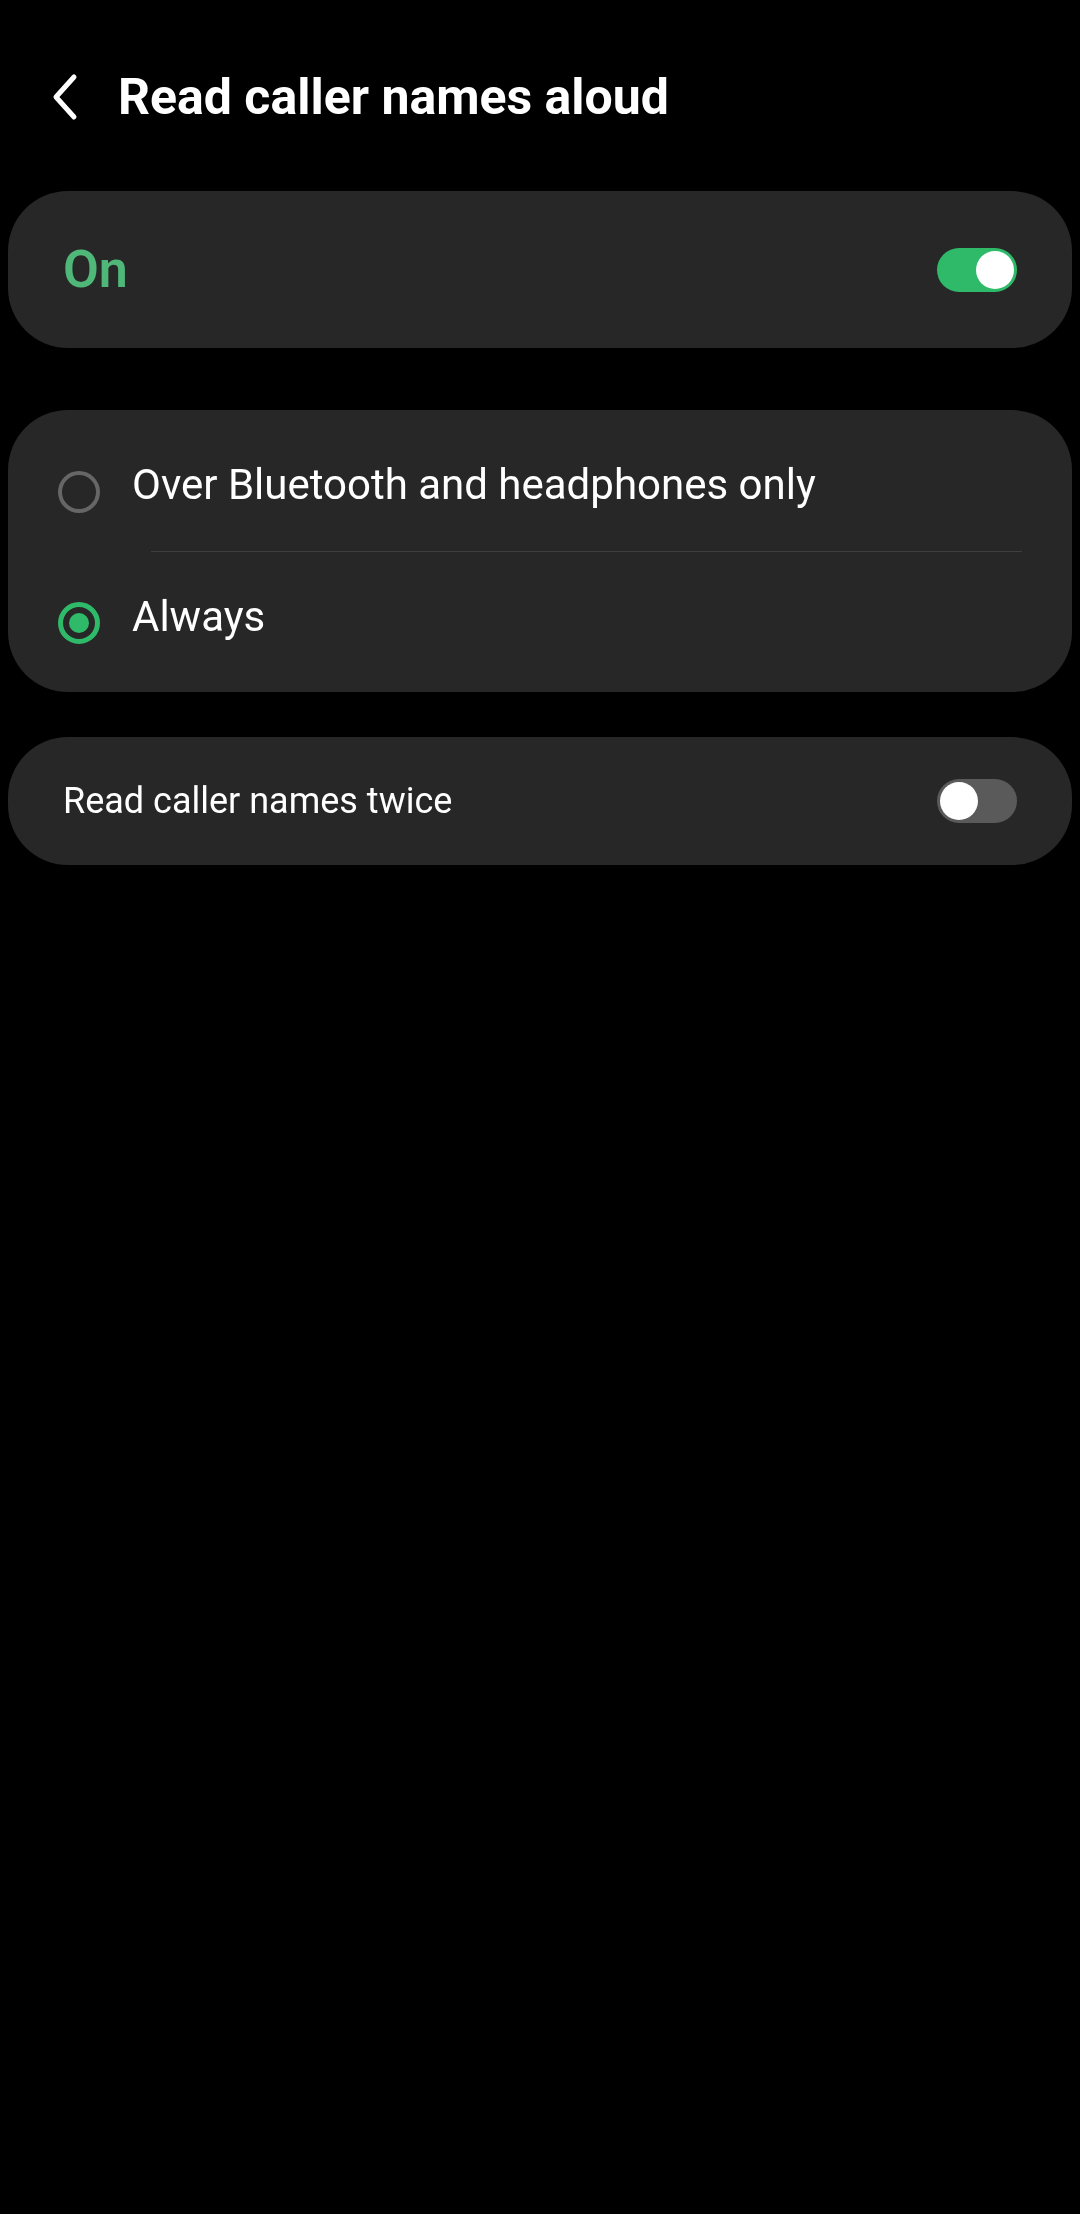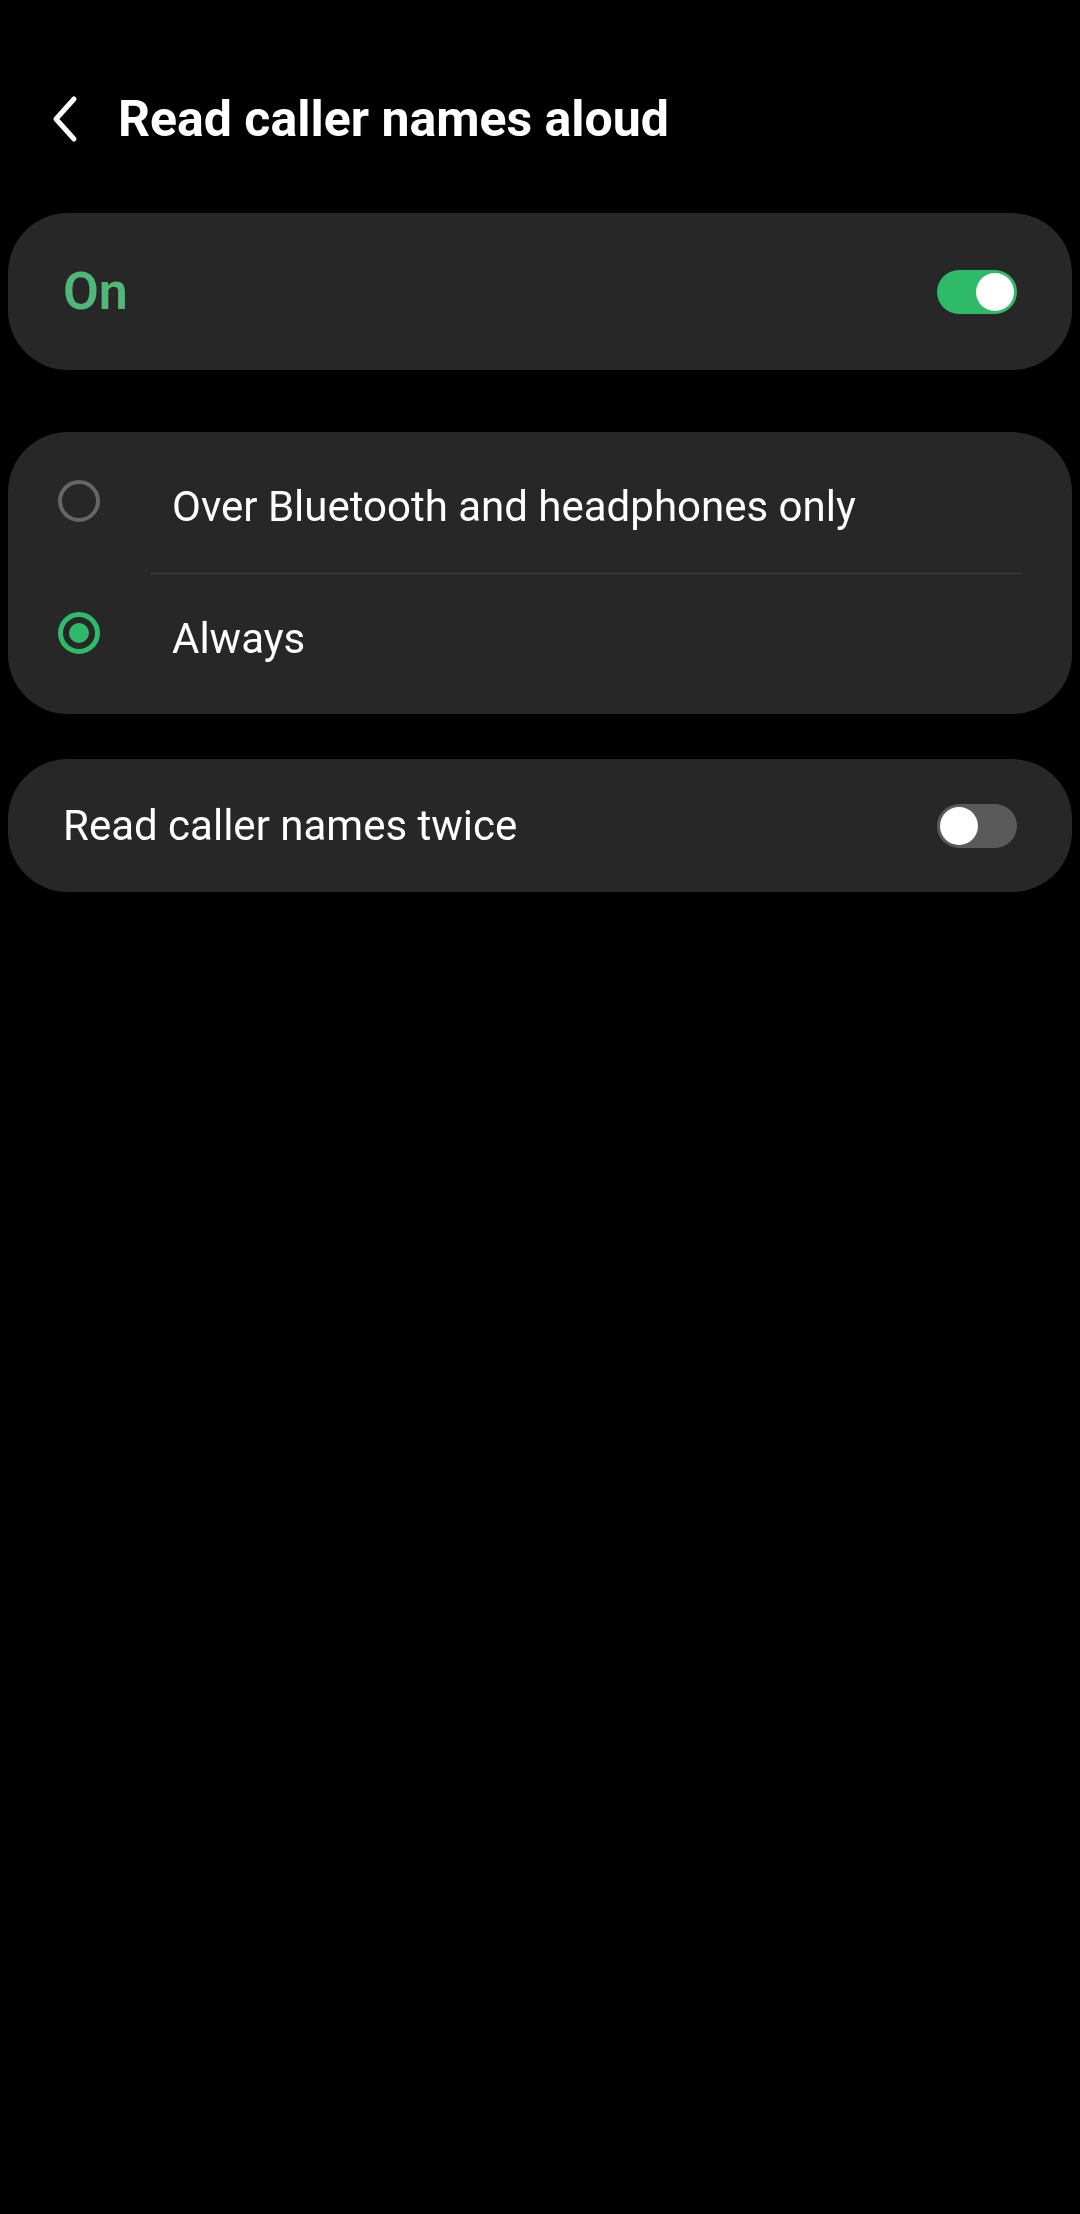--- a/index.html
+++ b/index.html
@@ -13,21 +13,21 @@
       background-color: #000000;
       width: 1080px;
       height: 2214px;
       color: #ffffff;
       overflow: hidden;
     }
     
     .header {
       display: flex;
       align-items: center;
-      padding: 90px 50px 40px 50px;
+      padding: 68px 50px 40px 50px;
       gap: 40px;
     }
     
     .back-icon {
       width: 28px;
       height: 48px;
       cursor: pointer;
     }
     
     .page-title {
@@ -89,23 +89,23 @@
       left: 3px;
     }
     
     .card-radio-group {
       margin-top: 62px;
       padding: 10px 0;
     }
     
     .radio-item {
       display: flex;
-      align-items: flex-start;
+      align-items: flex-end;
       padding: 38px 50px;
-      gap: 72px;
+      gap: 32px;
       cursor: pointer;
     }
     
     .radio-item-content {
       flex: 1;
     }
     
     .radio-circle {
       width: 42px;
       height: 42px;
@@ -147,21 +147,21 @@
     
     .card-secondary-toggle {
       margin-top: 45px;
       padding: 42px 55px;
       display: flex;
       align-items: center;
       justify-content: space-between;
     }
     
     .secondary-label {
-      font-size: 42px;
+      font-size: 36px;
       color: #ffffff;
     }
   </style>
 </head>
 <body>
 
 <div class="header">
   <svg class="back-icon" viewBox="0 0 28 48">
     <path d="M 24 4 L 6 24 L 24 44" stroke="#ffffff" stroke-width="5" fill="none" stroke-linecap="round" stroke-linejoin="round"></path>
   </svg>

